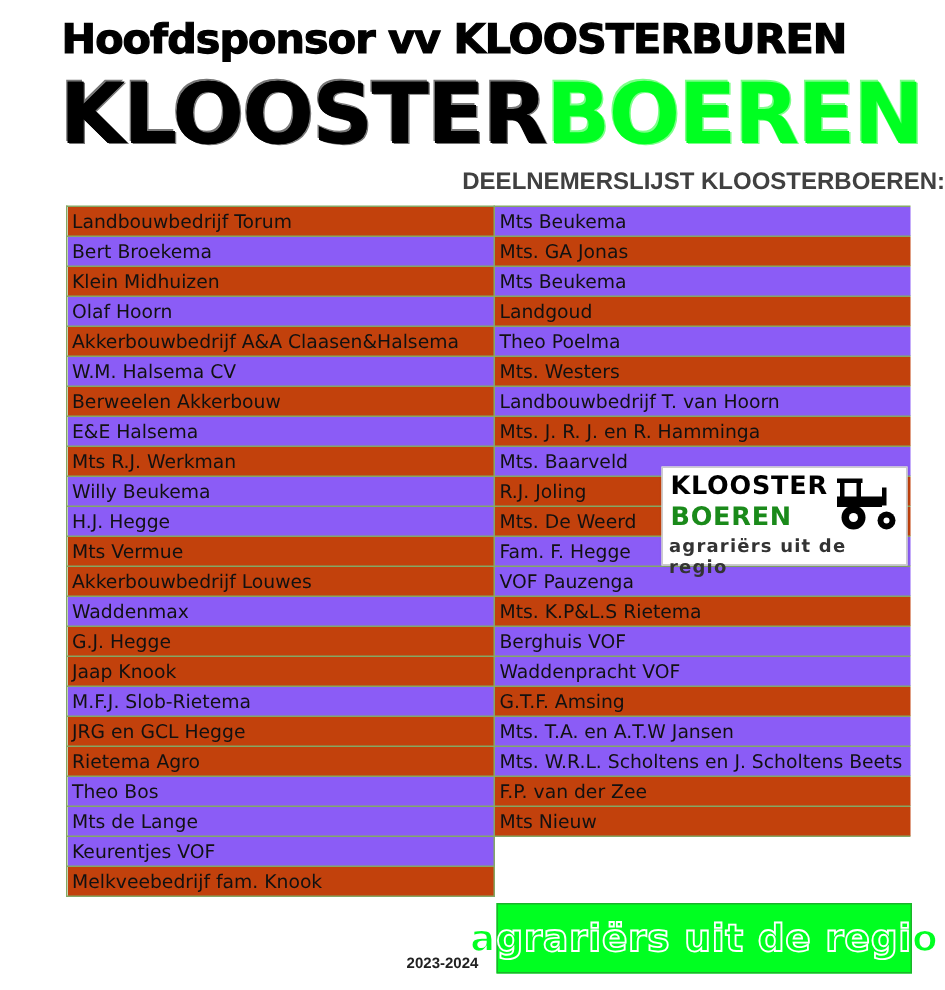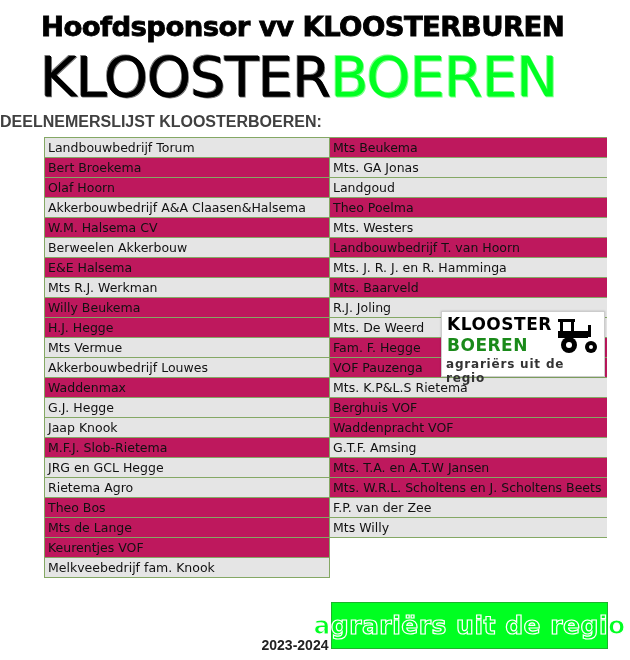--- a/index.html
+++ b/index.html
@@ -8,44 +8,44 @@
       position: absolute; left: 41px; top: 10px;
       font-family: "DejaVu Sans", sans-serif; font-weight: 900;
       font-size: 27px; letter-spacing: -0.6px; color: #000;
       transform: scaleX(1.02); transform-origin: left top;
       white-space: nowrap; line-height: 34px;
       -webkit-text-stroke: 0.8px #000;
     }
     .brand {
       position: absolute; left: 40px; top: 48px;
       white-space: nowrap; line-height: 58px;
-      font-family: "DejaVu Sans", sans-serif; font-weight: 400;
+      font-family: "DejaVu Sans", sans-serif; font-weight: 700;
       font-size: 56px; letter-spacing: -1px;
     }
     .brand .k { color: #000; text-shadow: 0 0 0 #000, 1px 1px 0 #777, -1px -1px 0 #777; }
     .brand .b { color: #00ff21; text-shadow: 1px 1px 0 #7dff8a, -1px -1px 0 #7dff8a; }
     .subtitle {
       position: absolute; left: 0; width: 630px; top: 112px;
-      text-align: left; font-family: "Liberation Sans", sans-serif;
+      text-align: right; font-family: "Liberation Sans", sans-serif;
       font-weight: bold; font-size: 16px; color: #404040; line-height: 20px;
     }
     table.list {
       position: absolute; left: 44px; top: 137px;
       border-collapse: collapse; table-layout: fixed;
       font-family: "DejaVu Sans", sans-serif; font-size: 12.5px; color: #111;
     }
     table.list td {
       height: 19px; padding: 0 0 0 3px; line-height: 19px;
       border-top: 1px solid #84a864; border-bottom: 1px solid #84a864;
       white-space: nowrap; overflow: hidden;
     }
     table.list td.c1 { width: 281px; border-left: 1px solid #84a864; border-right: 1px solid #84a864; }
     table.list td.c2 { width: 274px; }
-    table.list td.g { background: #e5e5e5; }
-    table.list td.w { background: #be185d; }
+    table.list td.g { background: #c2410c; }
+    table.list td.w { background: #8b5cf6; }
     table.list td.empty { border: none; background: #fff; }
     .logo-box {
       position: absolute; left: 441px; top: 311px; width: 162px; height: 64px;
       background: #fff; border: 1px solid #ccc; box-shadow: 0 0 2px rgba(0,0,0,0.2);
     }
     .logo-k { position: absolute; left: 5px; top: 2px; font-weight: 900; font-size: 17px; color: #000; letter-spacing: 0.5px; font-family: "DejaVu Sans", sans-serif; }
     .logo-b { position: absolute; left: 5px; top: 23px; font-weight: 900; font-size: 17px; color: #1a8a1a; letter-spacing: 0.5px; font-family: "DejaVu Sans", sans-serif; }
     .logo-t { position: absolute; left: 4px; top: 45px; font-weight: bold; font-size: 12px; color: #333; letter-spacing: 0.8px; font-family: "DejaVu Sans", sans-serif; }
     .logo-tractor { position: absolute; left: 114px; top: 5px; width: 44px; height: 38px; }
     .banner {
@@ -53,21 +53,21 @@
       background: #00ff21; border: 1px solid #1bb42a;
       display: flex; align-items: center; justify-content: center;
     }
     .banner span {
       font-family: "DejaVu Sans", sans-serif; font-weight: bold; font-size: 25px;
       color: #00ff21; -webkit-text-stroke: 1.2px #ffffff; letter-spacing: 0.5px;
       white-space: nowrap;
     }
     .season {
       position: absolute; left: 250px; top: 637px; width: 90px; text-align: center;
-      font-family: "Liberation Sans", sans-serif; font-weight: bold; font-size: 14px; color: #222;
+      font-family: "Liberation Sans", sans-serif; font-weight: bold; font-size: 10px; color: #222;
     }
   </style>
 </head>
 <body>
 
 <div class="sponsor-line">Hoofdsponsor vv KLOOSTERBUREN</div>
 
 <div class="brand">
   <span class="k">KLOOSTER</span><span class="b">BOEREN</span>
 </div>
@@ -76,20 +76,24 @@
 
 <table class="list">
   <tbody id="tbody">
       <tr>
         <td class="c1 g">Landbouwbedrijf Torum</td>
         <td class="c2 w">Mts Beukema</td>
       </tr>
       <tr>
         <td class="c1 w">Bert Broekema</td>
         <td class="c2 g">Mts. GA Jonas</td>
+      </tr>
+      <tr>
+        <td class="c1 g">Klein Midhuizen</td>
+        <td class="c2 w">Mts Beukema</td>
       </tr>
       <tr>
         <td class="c1 w">Olaf Hoorn</td>
         <td class="c2 g">Landgoud</td>
       </tr>
       <tr>
         <td class="c1 g">Akkerbouwbedrijf A&amp;A Claasen&amp;Halsema</td>
         <td class="c2 w">Theo Poelma</td>
       </tr>
       <tr>
@@ -147,21 +151,21 @@
       <tr>
         <td class="c1 g">Rietema Agro</td>
         <td class="c2 w">Mts. W.R.L. Scholtens en J. Scholtens Beets</td>
       </tr>
       <tr>
         <td class="c1 w">Theo Bos</td>
         <td class="c2 g">F.P. van der Zee</td>
       </tr>
       <tr>
         <td class="c1 w">Mts de Lange</td>
-        <td class="c2 g">Mts Willy</td>
+        <td class="c2 g">Mts Nieuw</td>
       </tr>
       <tr>
         <td class="c1 w">Keurentjes VOF</td>
         <td class="c2 empty"></td>
       </tr>
       <tr>
         <td class="c1 g">Melkveebedrijf  fam. Knook</td>
         <td class="c2 empty"></td>
       </tr>
     </tbody>

